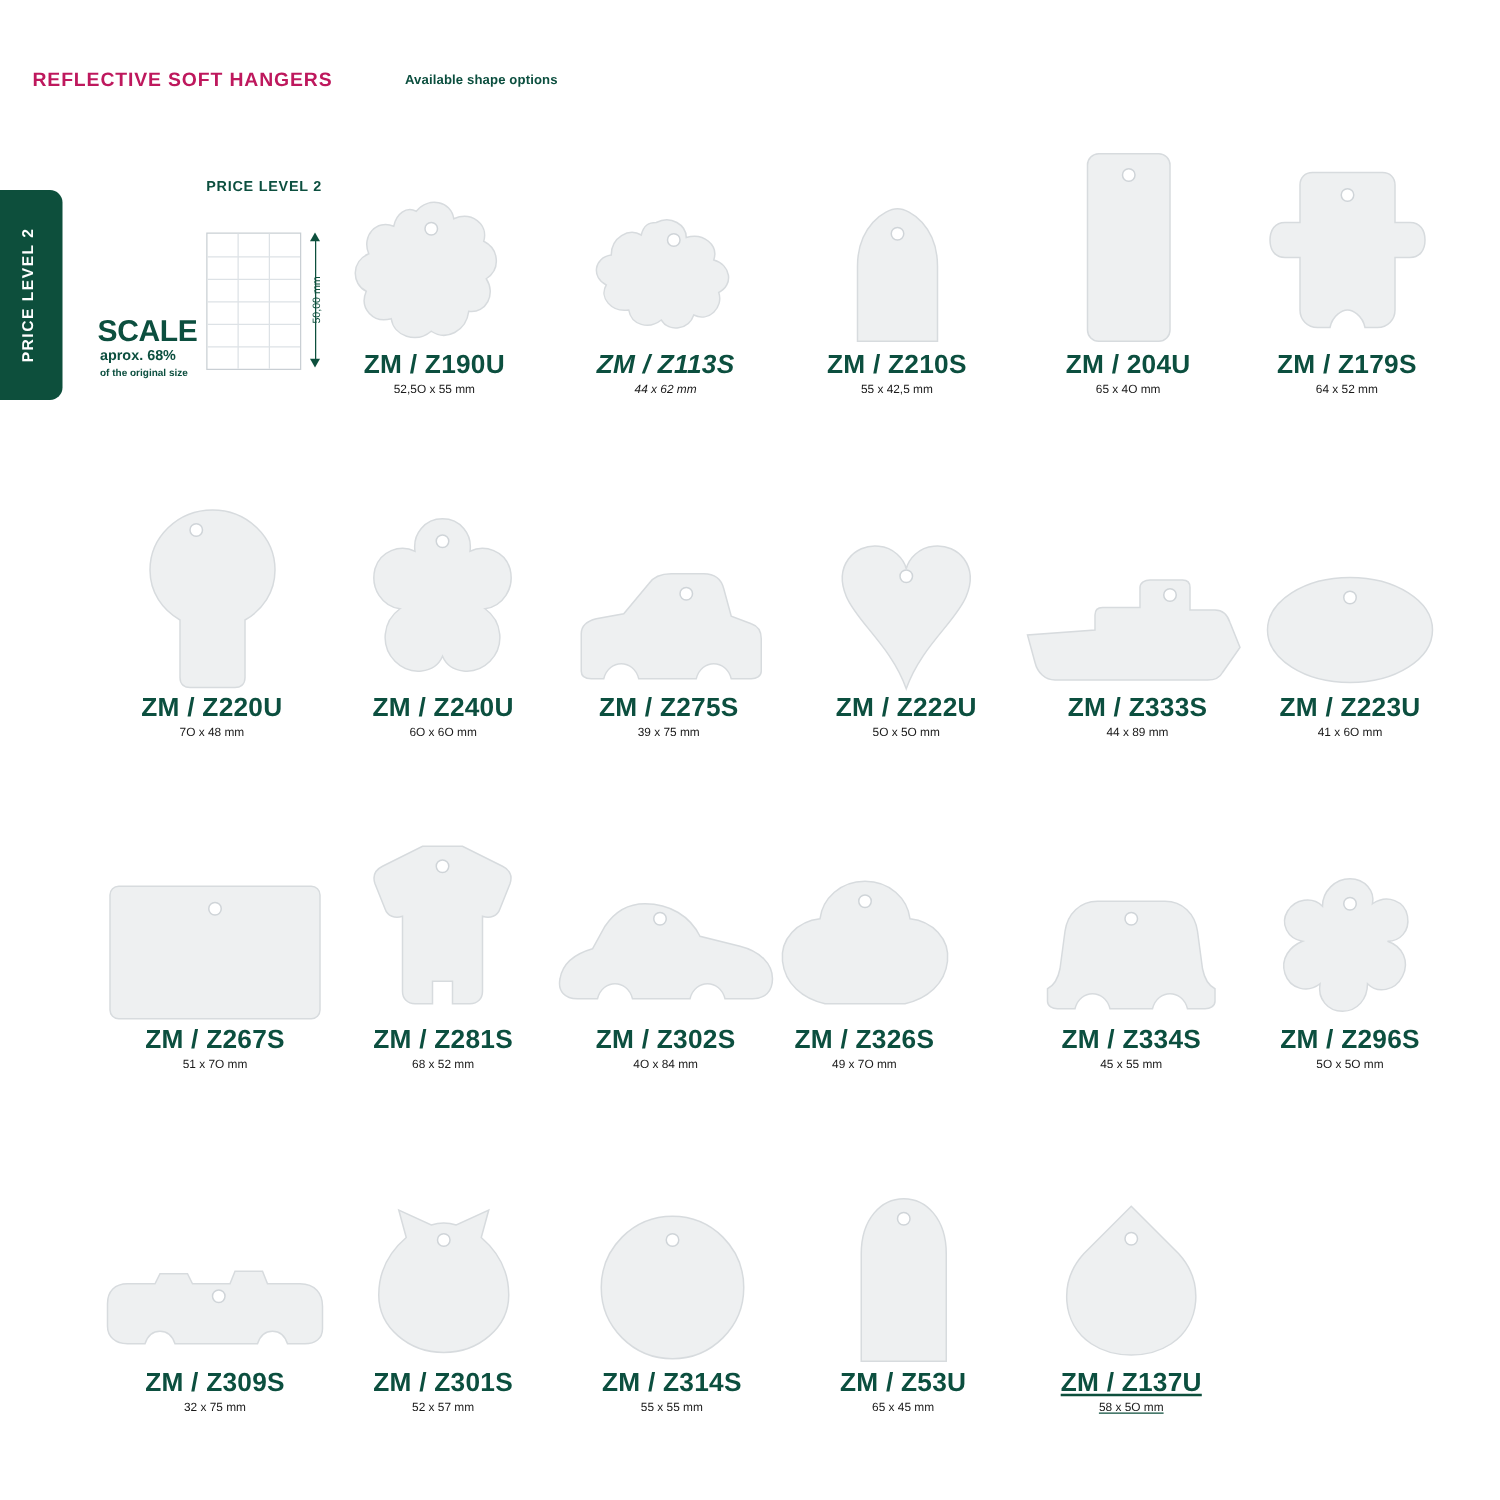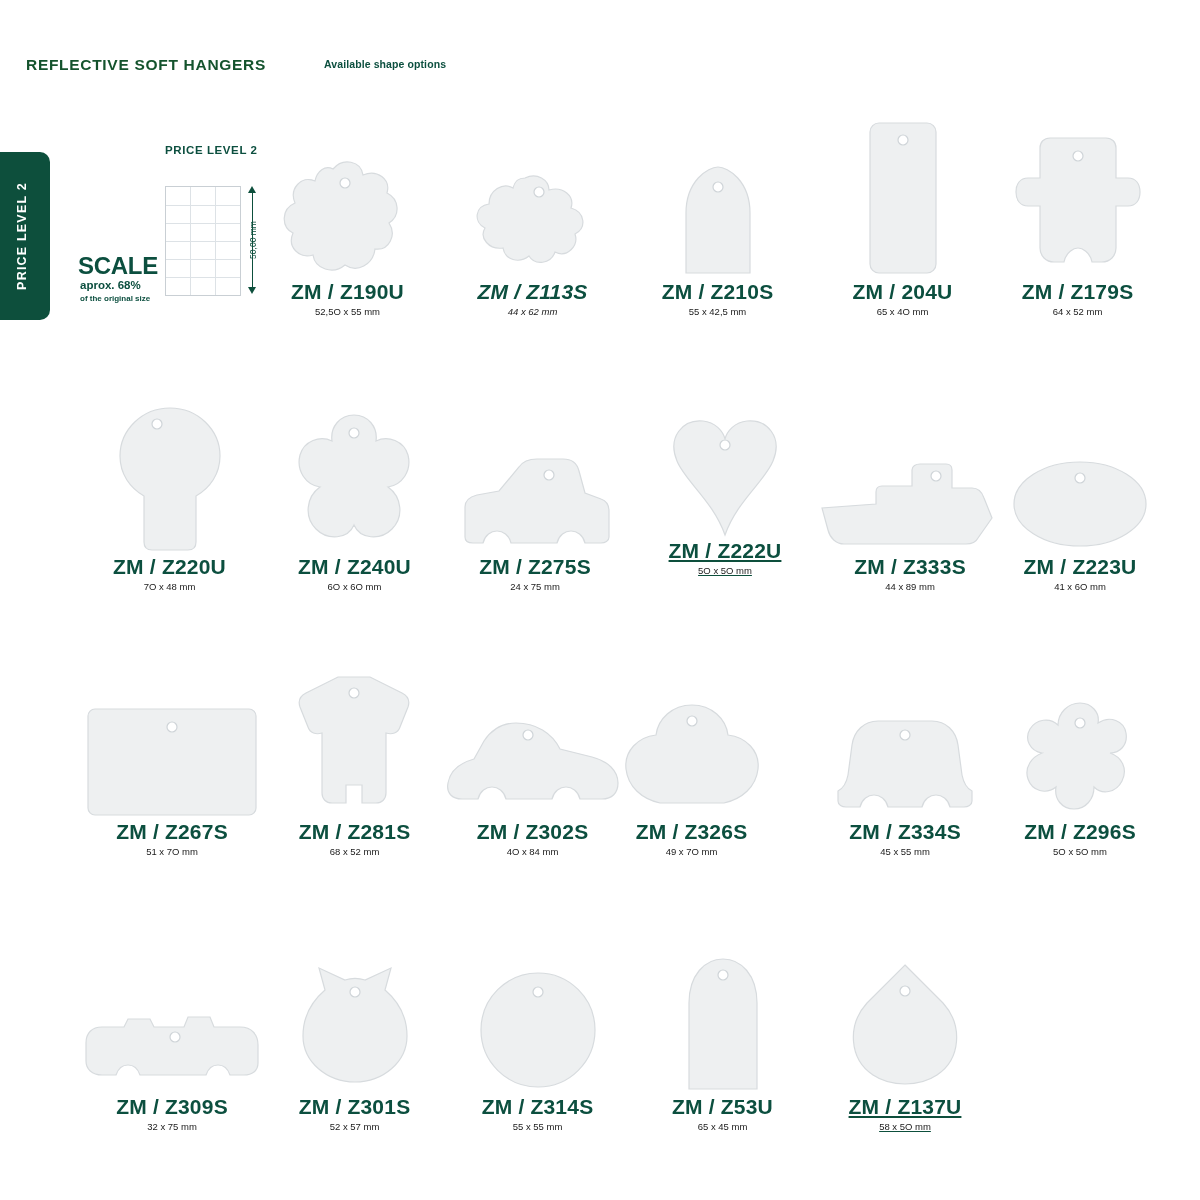--- a/index.html
+++ b/index.html
@@ -17,21 +17,21 @@
   }
 
   
   .page-title {
     position: absolute;
     left: 26px;
     top: 56px;
     font-size: 15.5px;
     font-weight: bold;
     letter-spacing: 0.7px;
-    color: #14532d;
+    color: #be185d;
   }
   .subtitle {
     position: absolute;
     left: 324px;
     top: 58px;
     font-size: 10.5px;
     font-weight: bold;
     color: #0c4f3f;
     letter-spacing: 0.1px;
   }
@@ -297,24 +297,24 @@
 </div>
 
 <div class="item" style="left:455px; top:440px; width:160px;">
   <div class="shape-wrap" style="height:115px;">
     <svg width="165" height="110" viewBox="0 0 165 110">
       <path class="fill" d="M12 92 L12 62 C12 56 16 52 24 50 L46 46 L66 22 C70 16 76 14 84 14 L110 14 C118 14 124 18 126 26 L132 48 L148 54 C154 56 156 60 156 66 L156 92 C156 96 152 98 148 98 L132 98 C130 90 124 86 118 86 C112 86 106 90 104 98 L58 98 C56 90 50 86 44 86 C38 86 32 90 30 98 L20 98 C14 98 12 96 12 92 Z"></path>
       <circle class="hole" cx="96" cy="30" r="5"></circle>
     </svg>
   </div>
   <div class="code">ZM / Z275S</div>
-  <div class="dims">24 x 75 mm</div>
-</div>
-
-<div class="item" style="left:645px; top:409px; width:160px;text-decoration:underline;">
+  <div class="dims">39 x 75 mm</div>
+</div>
+
+<div class="item" style="left:645px; top:425px; width:160px;">
   <div class="shape-wrap" style="height:130px;">
     <svg width="140" height="130" viewBox="0 0 140 130">
       <path class="fill" d="M70 126 C58 92 30 72 22 52 C12 28 28 10 48 12 C60 13 68 22 70 30 C72 22 80 13 92 12 C112 10 128 28 118 52 C110 72 82 92 70 126 Z"></path>
       <circle class="hole" cx="70" cy="36" r="5"></circle>
     </svg>
   </div>
   <div class="code">ZM / Z222U</div>
   <div class="dims">5O x 5O mm</div>
 </div>
 

